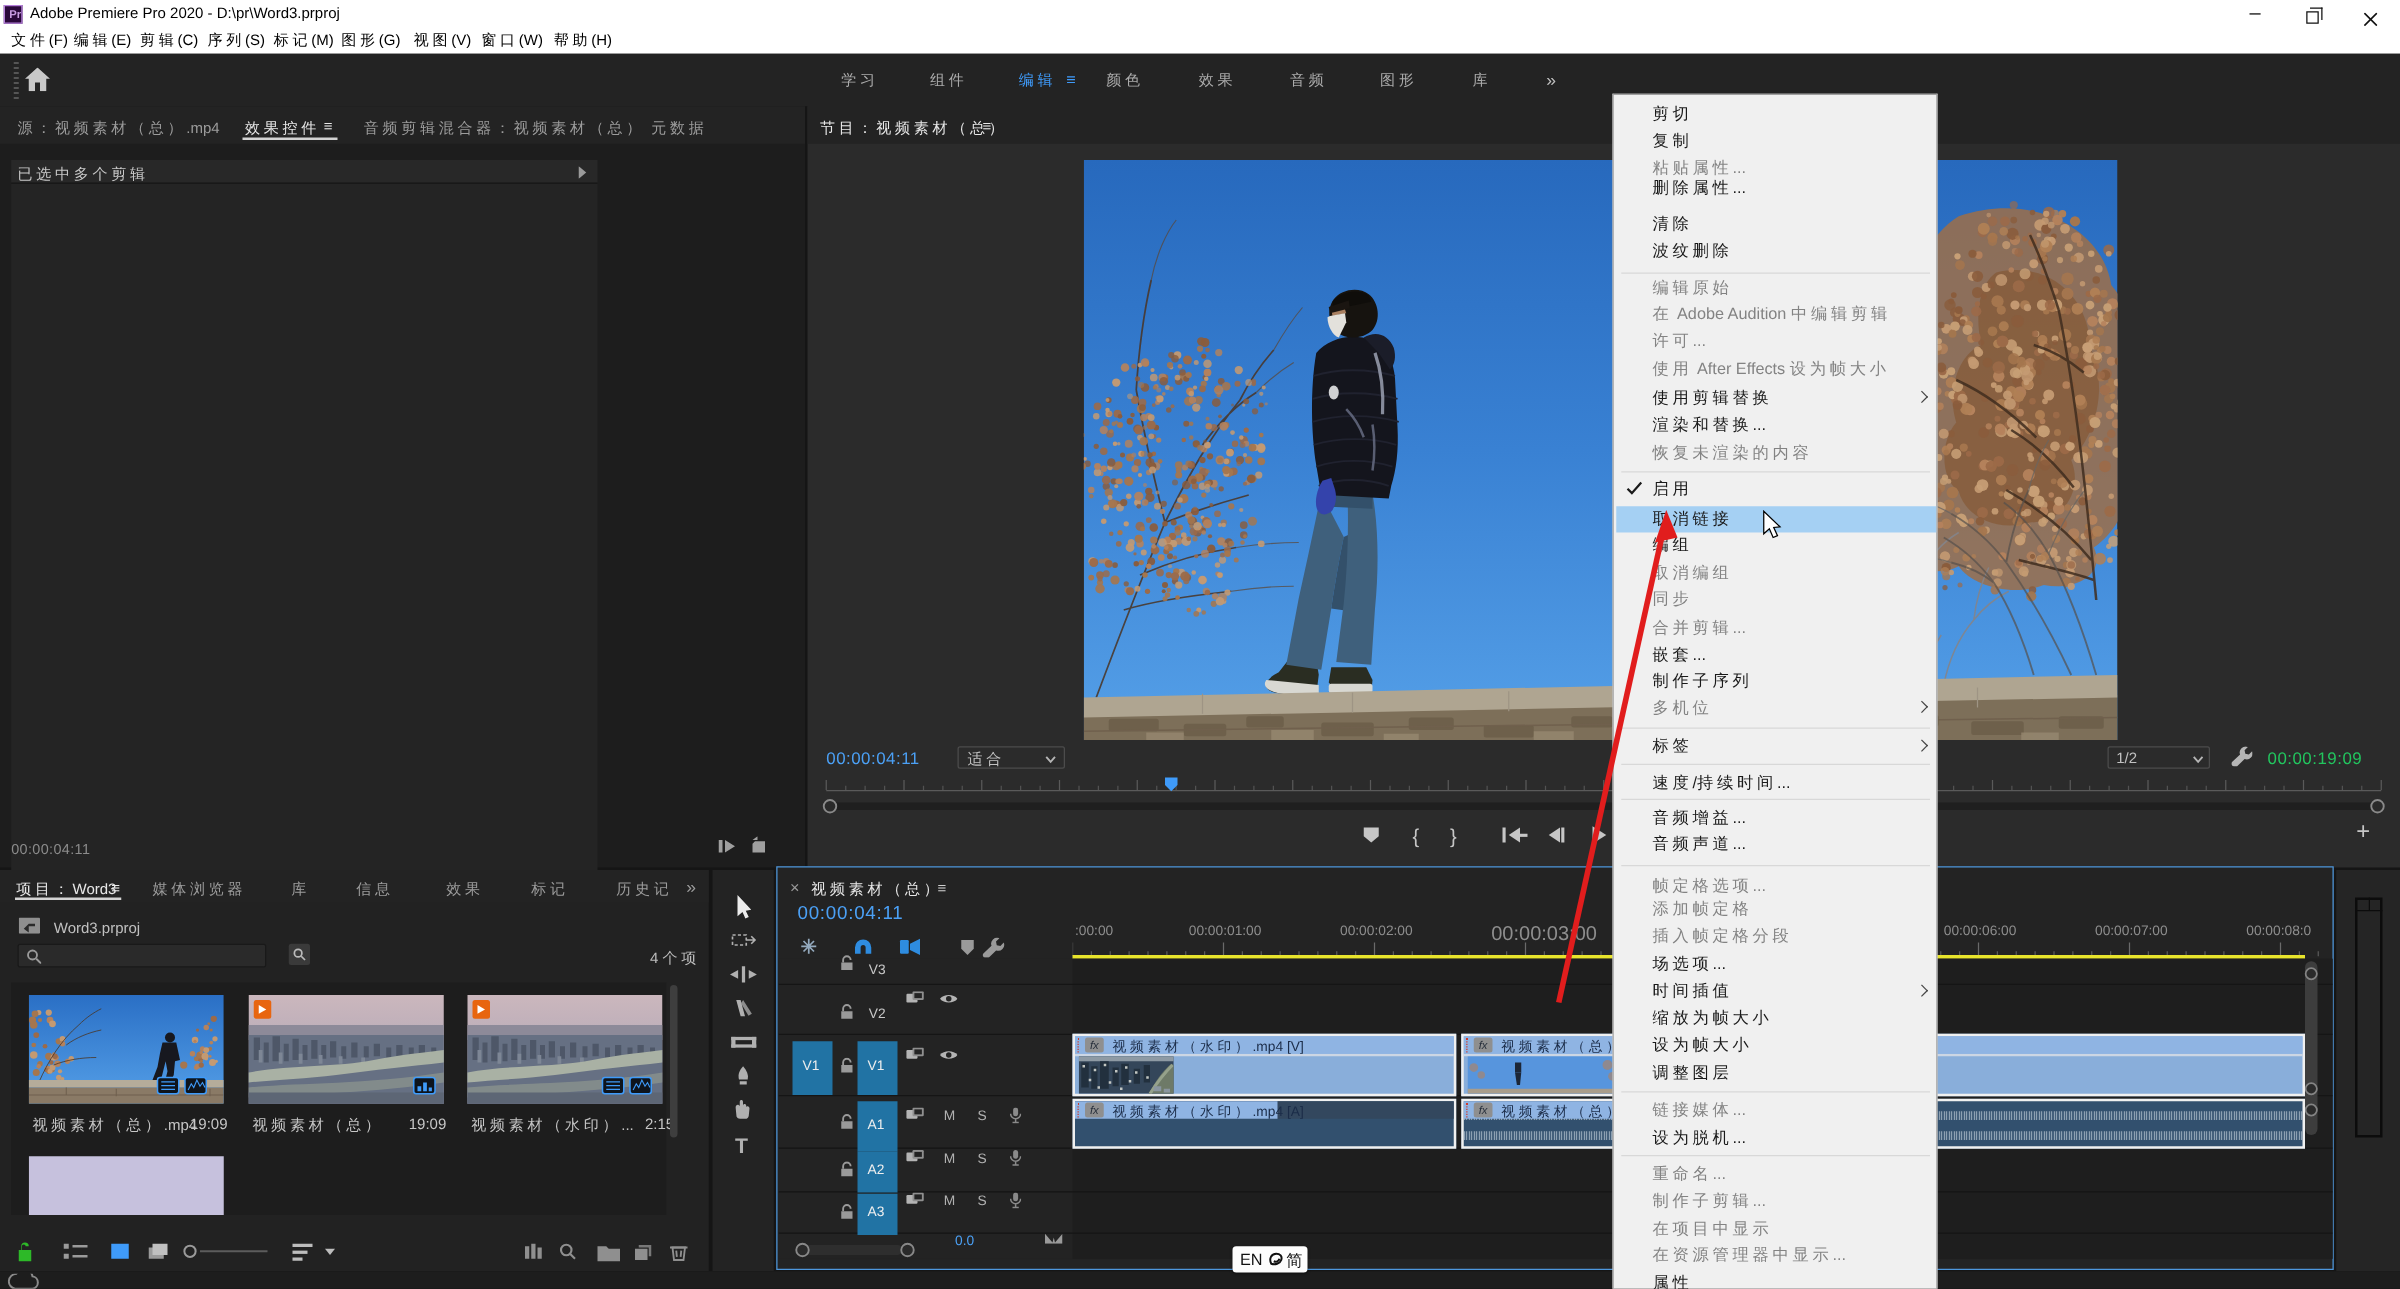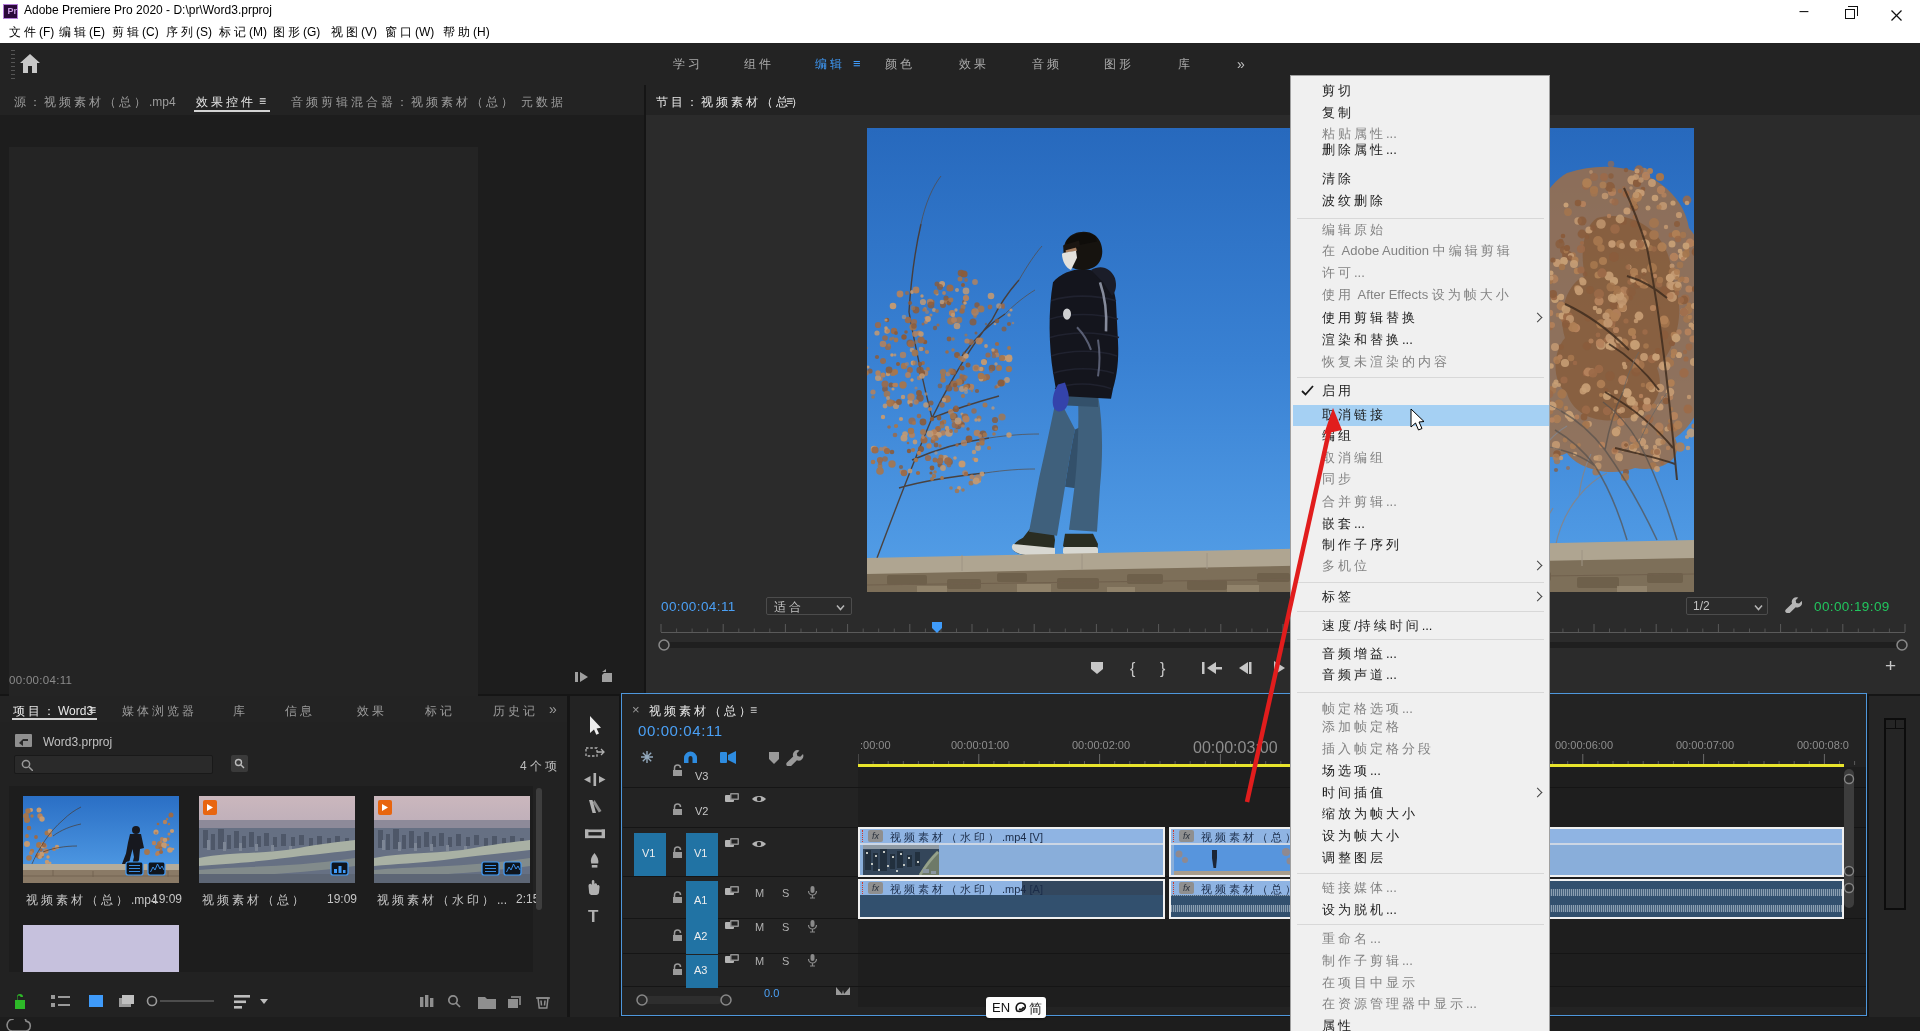--- a/index.html
+++ b/index.html
@@ -93,20 +93,26 @@
 
 <div id="pec" class="panel">
   <div style="position:absolute;left:0;top:0;width:644px;height:30px;background:#232323"></div>
   <span class="tabtxt" style="left:14px;top:9px"><span class="cjk">源：视频素材（总）</span>.mp4</span>
   <span class="tabtxt tabact cjk" style="left:196px;top:9px">效果控件</span>
   <span class="tabtxt tabact" style="left:259px;top:9px">≡</span>
   <div style="position:absolute;left:194px;top:25px;width:76px;height:2px;background:#d3d3d3"></div>
   <span class="tabtxt" style="left:291px;top:9px"><span class="cjk">音频剪辑混合器：视频素材（总）</span></span>
   <span class="tabtxt cjk" style="left:521px;top:9px">元数据</span>
   <div style="position:absolute;left:9px;top:62px;width:469px;height:586px;background:#242424"></div>
+  <div class="bar">
+        <span class="cjk" style="position:absolute;left:5px;top:3px;font-size:12px;color:#c8c8c8">已选中多个剪辑</span>
+    <svg style="position:absolute;right:8px;top:5px" width="8" height="10">
+          <path d="M1 0 L7 5 L1 10 Z" fill="#9a9a9a"></path>
+        </svg>
+  </div>
   <span class="abs" style="left:9px;top:589px;font-size:11.5px;color:#8b8b8b;letter-spacing:0.3px">00:00:04:11</span>
   <svg class="abs" style="left:574px;top:584px" width="44" height="16">
         <g fill="#9f9f9f">
           <path d="M4 3 L4 13 L1 13 L1 3 Z M6 3 L14 8 L6 13 Z"></path>
           <path d="M30 4 h8 v9 h-10 v-7 z M28 3 l4 -3 l0 3 z"></path>
         </g>
       </svg>
 </div>
 
 <div id="pmon" class="panel">

